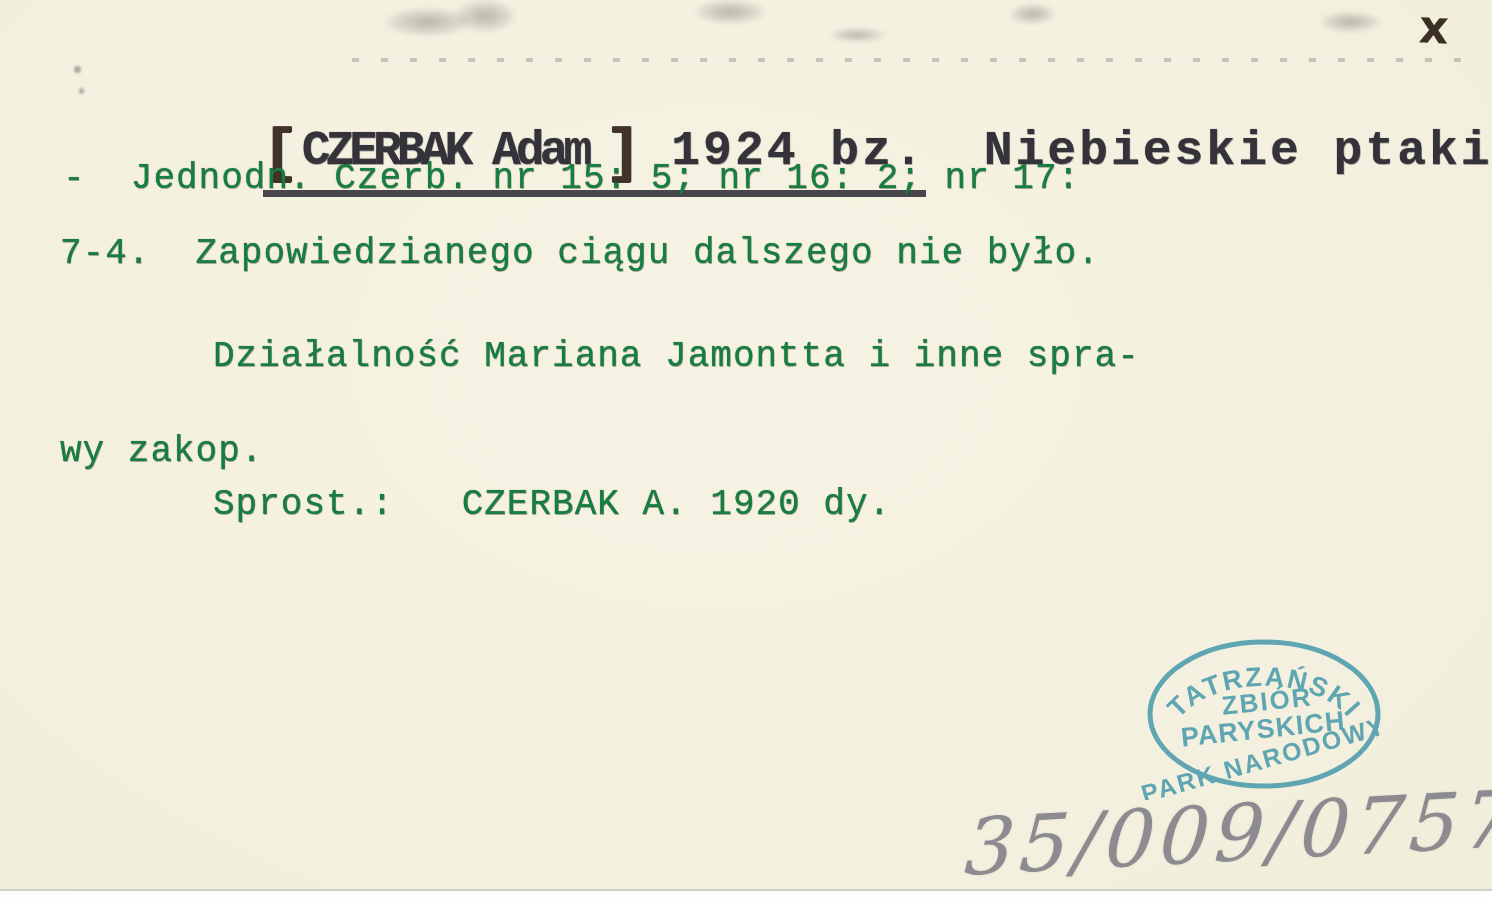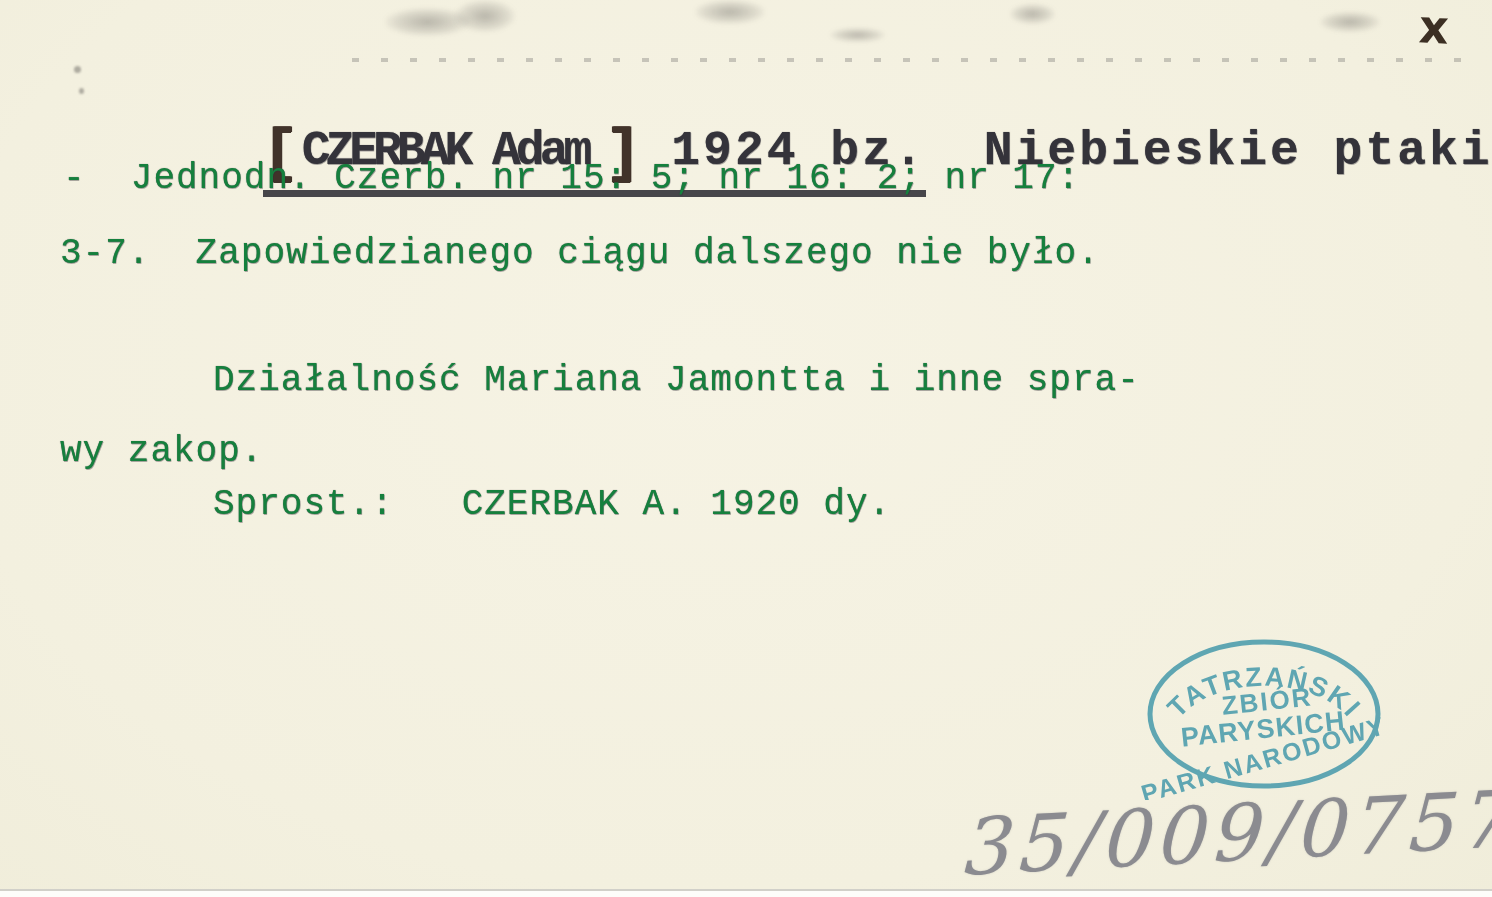--- a/index.html
+++ b/index.html
@@ -67,22 +67,22 @@
 <div class="dot" style="left:79px;top:88px;width:5px;height:6px;"></div>
 <div class="dotted-trace"></div>
 
 <div class="corner-x">x</div>
 
 <div class="heading">
   <span class="underlined"><span class="bracket">[</span><span class="tight">CZERBAK Adam</span><span class="bracket">]</span><span class="date-code">1924 bz.</span></span><span class="entry-title">Niebieskie ptaki</span>
 </div>
 
 <div class="tline" style="left:63px;top:158px;">-  Jednodn. Czerb. nr 15: 5; nr 16: 2; nr 17:</div>
-<div class="tline" style="left:60px;top:233px;">3-7.  Zapowiedzianego ciągu dalszego nie było.</div>
-<div class="tline" style="left:213px;top:336px;margin-top:24px;">Działalność Mariana Jamontta i inne spra-</div>
+<div class="tline" style="left:60px;top:233px;">7-4.  Zapowiedzianego ciągu dalszego nie było.</div>
+<div class="tline" style="left:213px;top:336px;">Działalność Mariana Jamontta i inne spra-</div>
 <div class="tline" style="left:60px;top:411px;margin-top:20px;">wy zakop.</div>
 <div class="tline" style="left:213px;top:484px;">Sprost.:   CZERBAK A. 1920 dy.</div>
 
 <div class="stamp">
   <svg width="256" height="172" viewBox="0 0 256 172">
     <ellipse cx="128" cy="86" rx="114" ry="72" fill="none" stroke="#3f96a9" stroke-width="5"></ellipse>
     <path id="stampArcTop" d="M 36 104 A 94 58 0 0 1 220 104" fill="none"></path>
     <text font-family="Liberation Sans, sans-serif" font-weight="bold" font-size="27" fill="#3f96a9" letter-spacing="2">
       <textPath href="#stampArcTop" startOffset="50%" text-anchor="middle">TATRZAŃSKI</textPath>
     </text>

